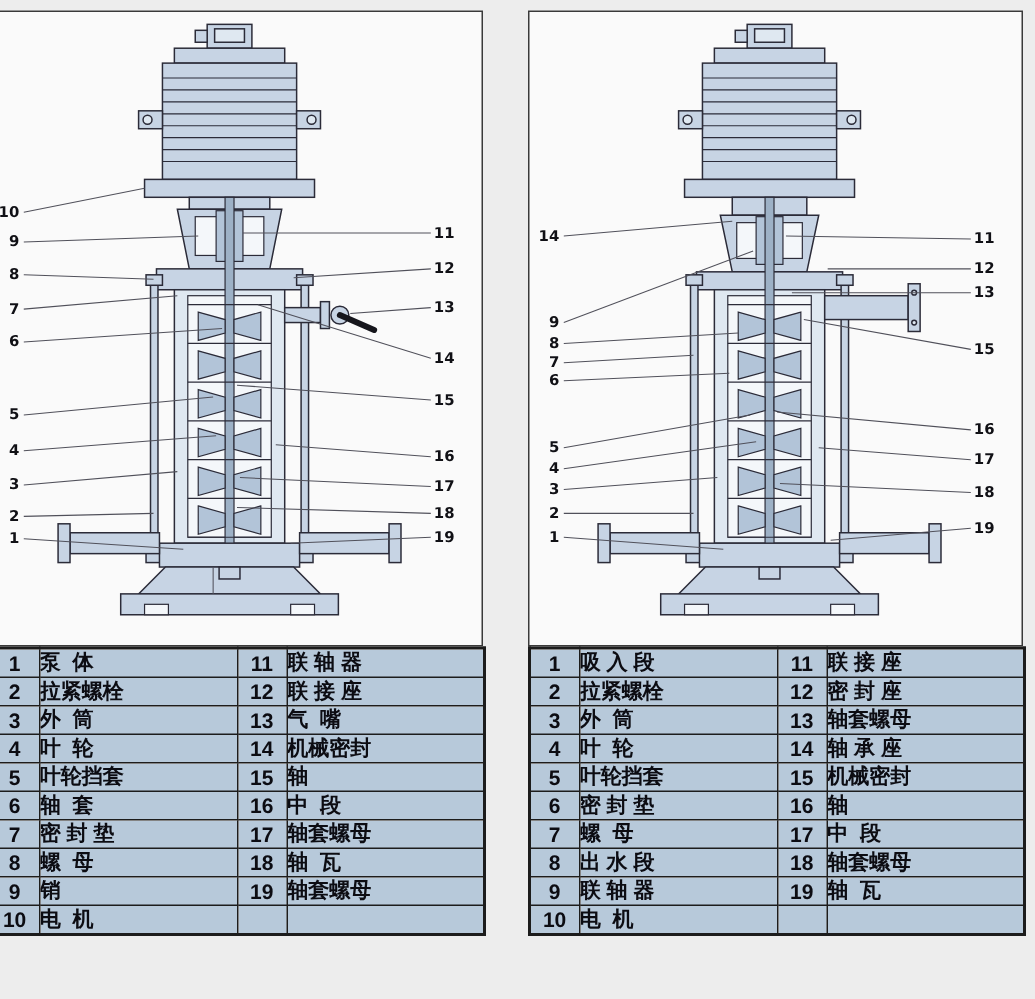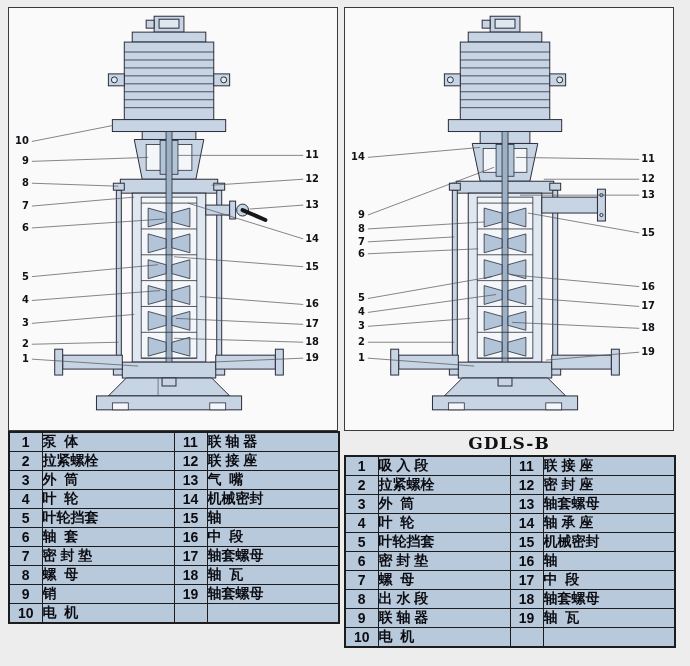--- a/index.html
+++ b/index.html
@@ -3,21 +3,21 @@
 <meta charset="utf-8">
 <style>
   * { box-sizing: border-box; }
   html,body { margin:0; padding:0; }
   body {
     width:690px; height:666px;
     background:#ededed;
     font-family:"Liberation Sans", sans-serif;
     color:#111;
   }
-  .page { display:flex; gap:6px; padding:7px 8px 0 8px; }
+  .page { display:flex; gap:30px; padding:7px 8px 0 8px;justify-content:flex-end; }
   .panel { width:330px; display:flex; flex-direction:column; }
   .diagram {
     height:424px;
     border:1px solid #3a3a3a;
     background:#fafafa;
   }
   .diagram svg { display:block; width:100%; height:100%; }
   .caption {
     height:24px; line-height:24px;
     text-align:center;
@@ -364,21 +364,20 @@
             <line class="leader" x1="296" y1="280" x2="166" y2="268"></line>
           <text class="callout" x="298" y="303">17</text>
             <line class="leader" x1="296" y1="300" x2="194" y2="292"></line>
           <text class="callout" x="298" y="325">18</text>
             <line class="leader" x1="296" y1="322" x2="168" y2="316"></line>
           <text class="callout" x="298" y="349">19</text>
             <line class="leader" x1="296" y1="346" x2="202" y2="354"></line>
         </g>
       </svg>
     </div>
-    <div class="caption">GDLS-B</div>
     <table class="parts">
       <tbody>
         <tr>
             <td class="no">1</td>
             <td class="nm">吸 入 段</td>
             <td class="no">11</td>
             <td class="nm">联 接 座</td>
           </tr>
         <tr>
             <td class="no">2</td>

